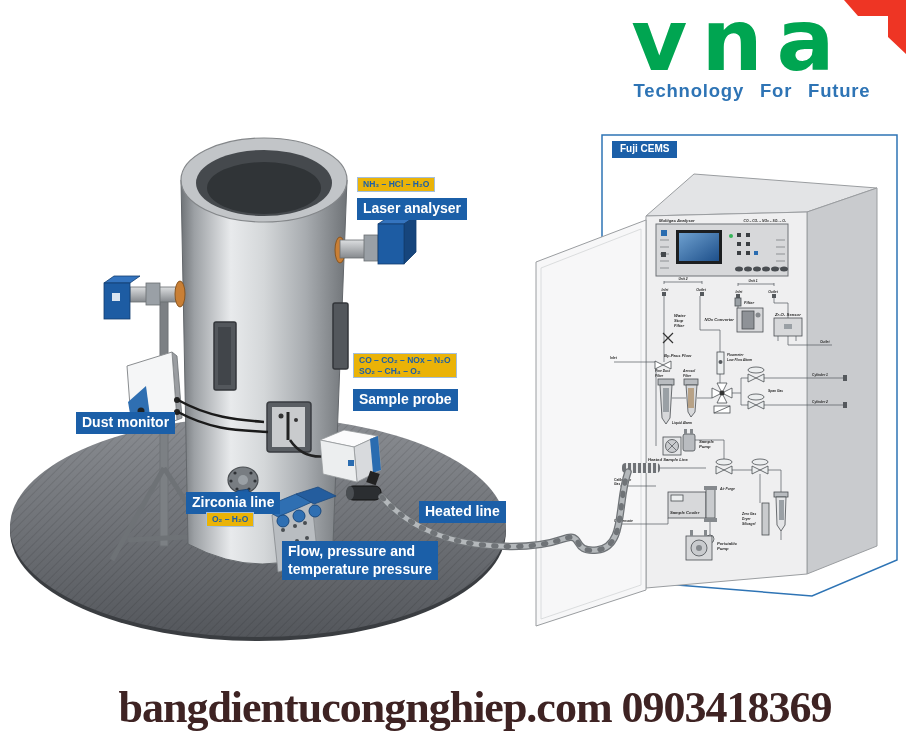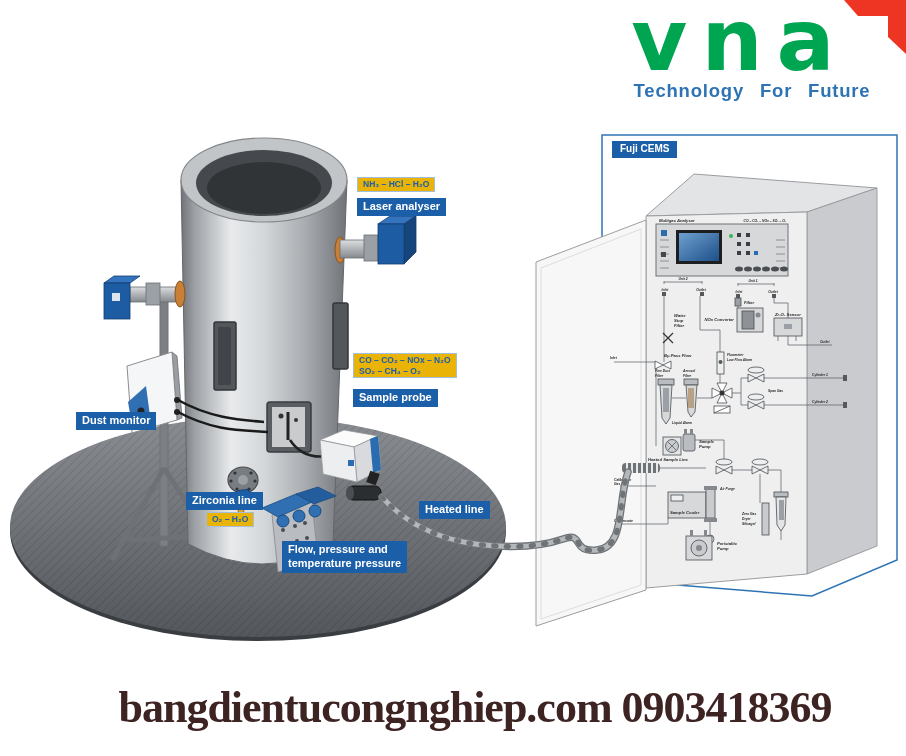--- a/index.html
+++ b/index.html
@@ -1,21 +1,21 @@
 <!DOCTYPE html>
 <html><head>
 <meta charset="utf-8">
 <style>
   html,body{margin:0;padding:0;background:#fff;}
   .page{position:relative;width:906px;height:756px;background:#ffffff;overflow:hidden;
         font-family:"Liberation Sans","DejaVu Sans",sans-serif;padding-left:44px;}
   .page svg{position:absolute;left:0;top:0;}
   .lbl{position:absolute;box-sizing:border-box;text-align:left;font-weight:bold;
        line-height:1.25;white-space:nowrap;}
-  .bbox{background:#1b5fa8;color:#ffffff;font-size:11px;padding:2px 6px;}
+  .bbox{background:#1b5fa8;color:#ffffff;font-size:14px;padding:2px 6px;}
   .wbox{background:#eab308;border:1px solid #a3bedd;color:#1b5fa8;font-size:8.5px;padding:1px 5px;}
   .line{display:block;}
   .fuji{font-size:10px;padding:2px 8px;}
   .footer{position:absolute;left:0;right:0;top:682px;text-align:center;
           font-family:"Liberation Serif","DejaVu Serif",serif;font-weight:bold;
           font-size:44px;color:#3e2323;letter-spacing:-1px;}
   
   .t{font-family:"Liberation Sans","DejaVu Sans",sans-serif;font-style:italic;font-weight:bold;fill:#2a2a2a;}
   .t4{font-size:4.2px;}
   .t3{font-size:3.3px;}

